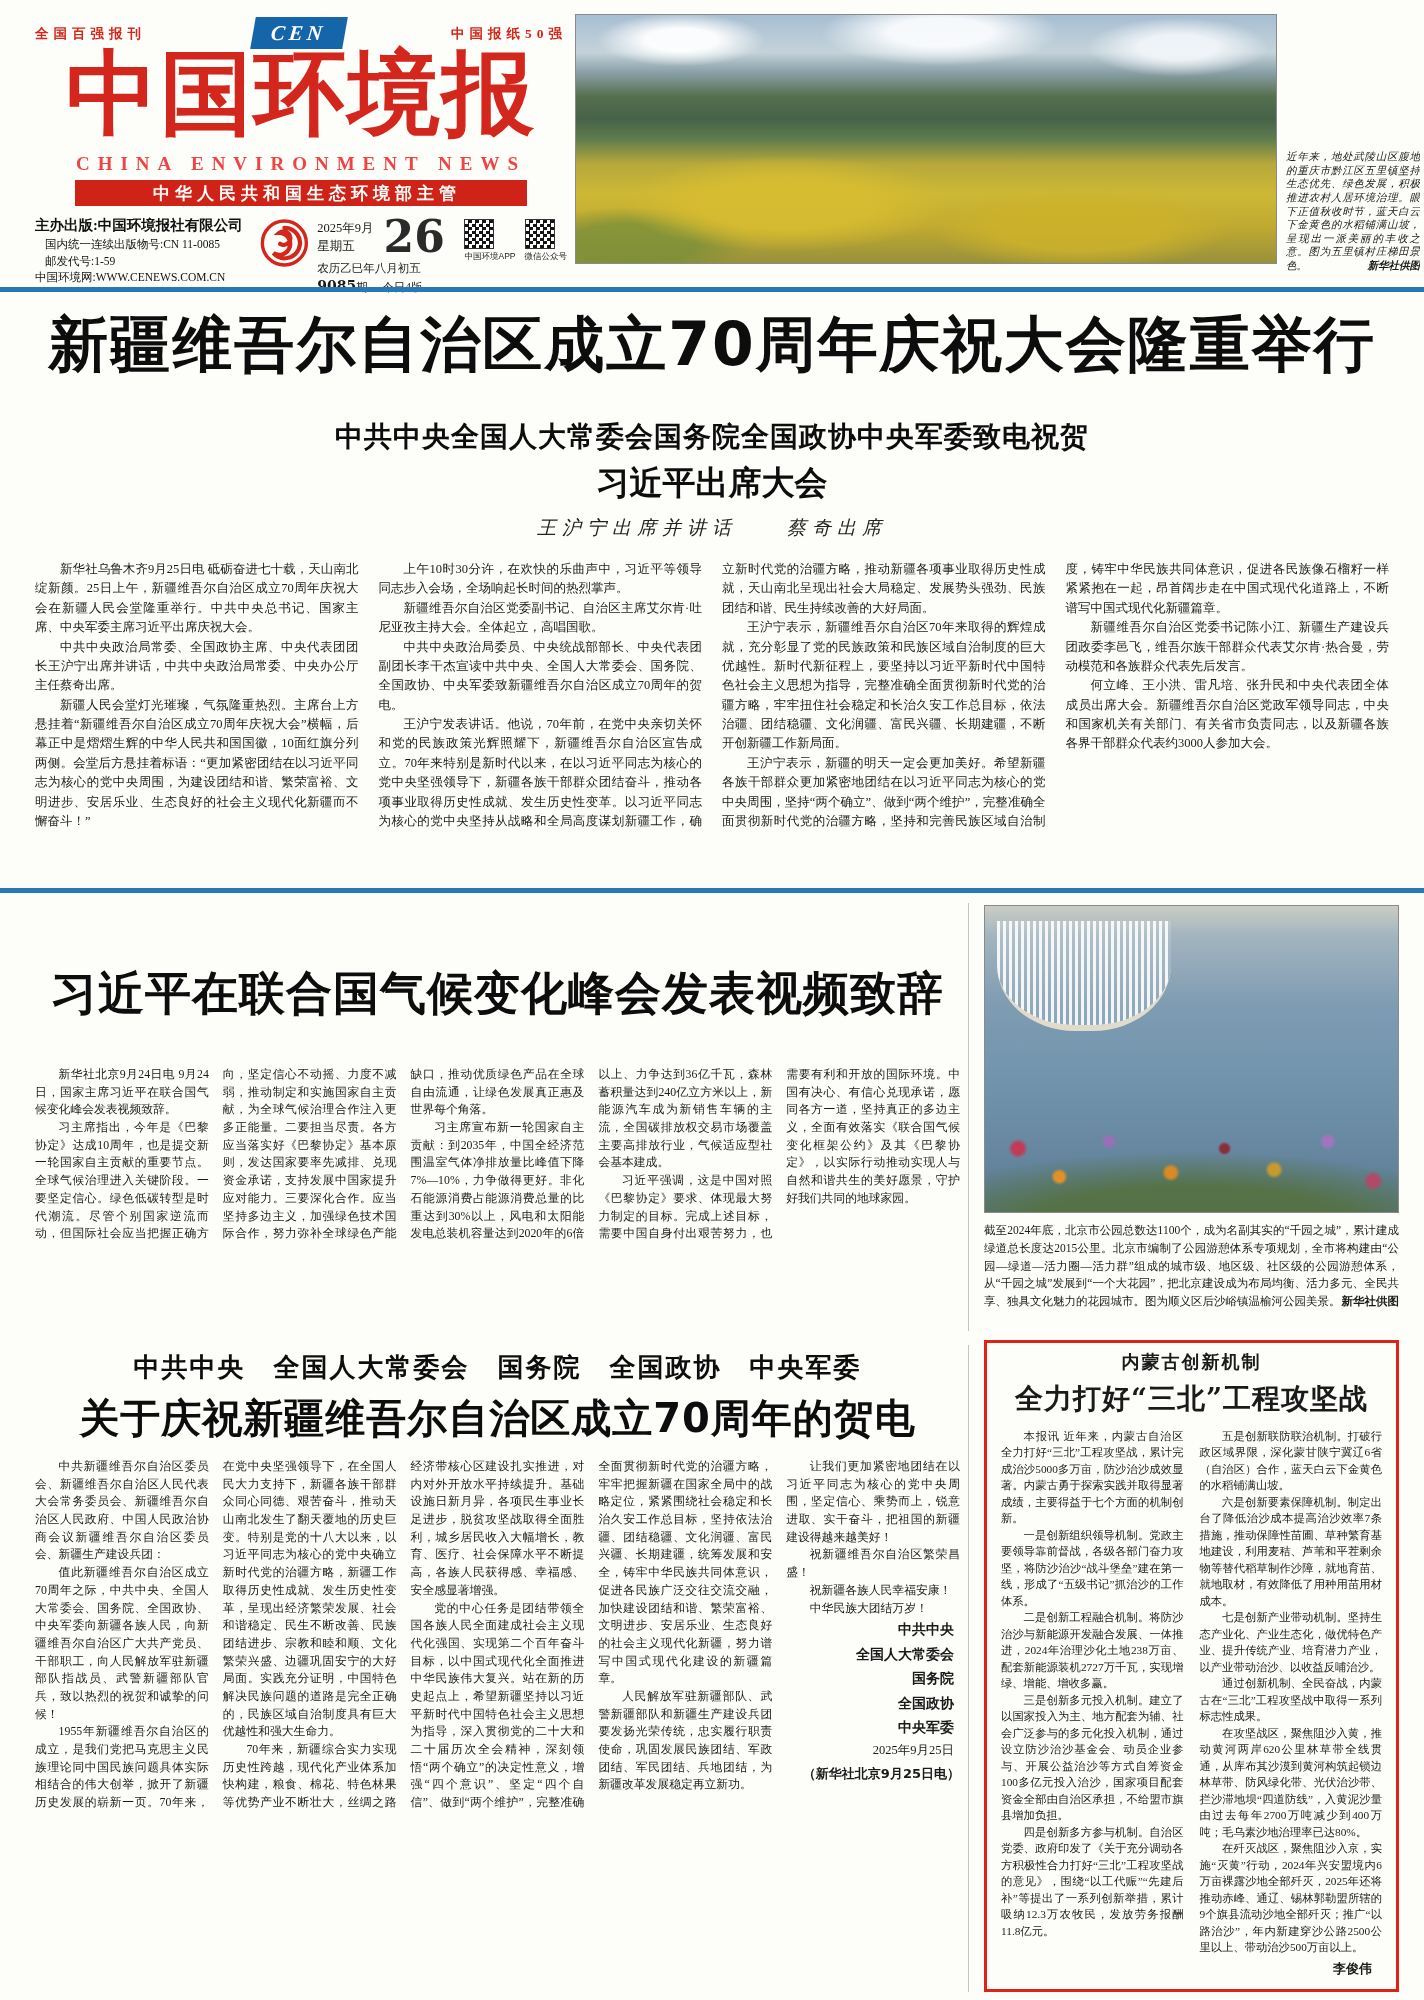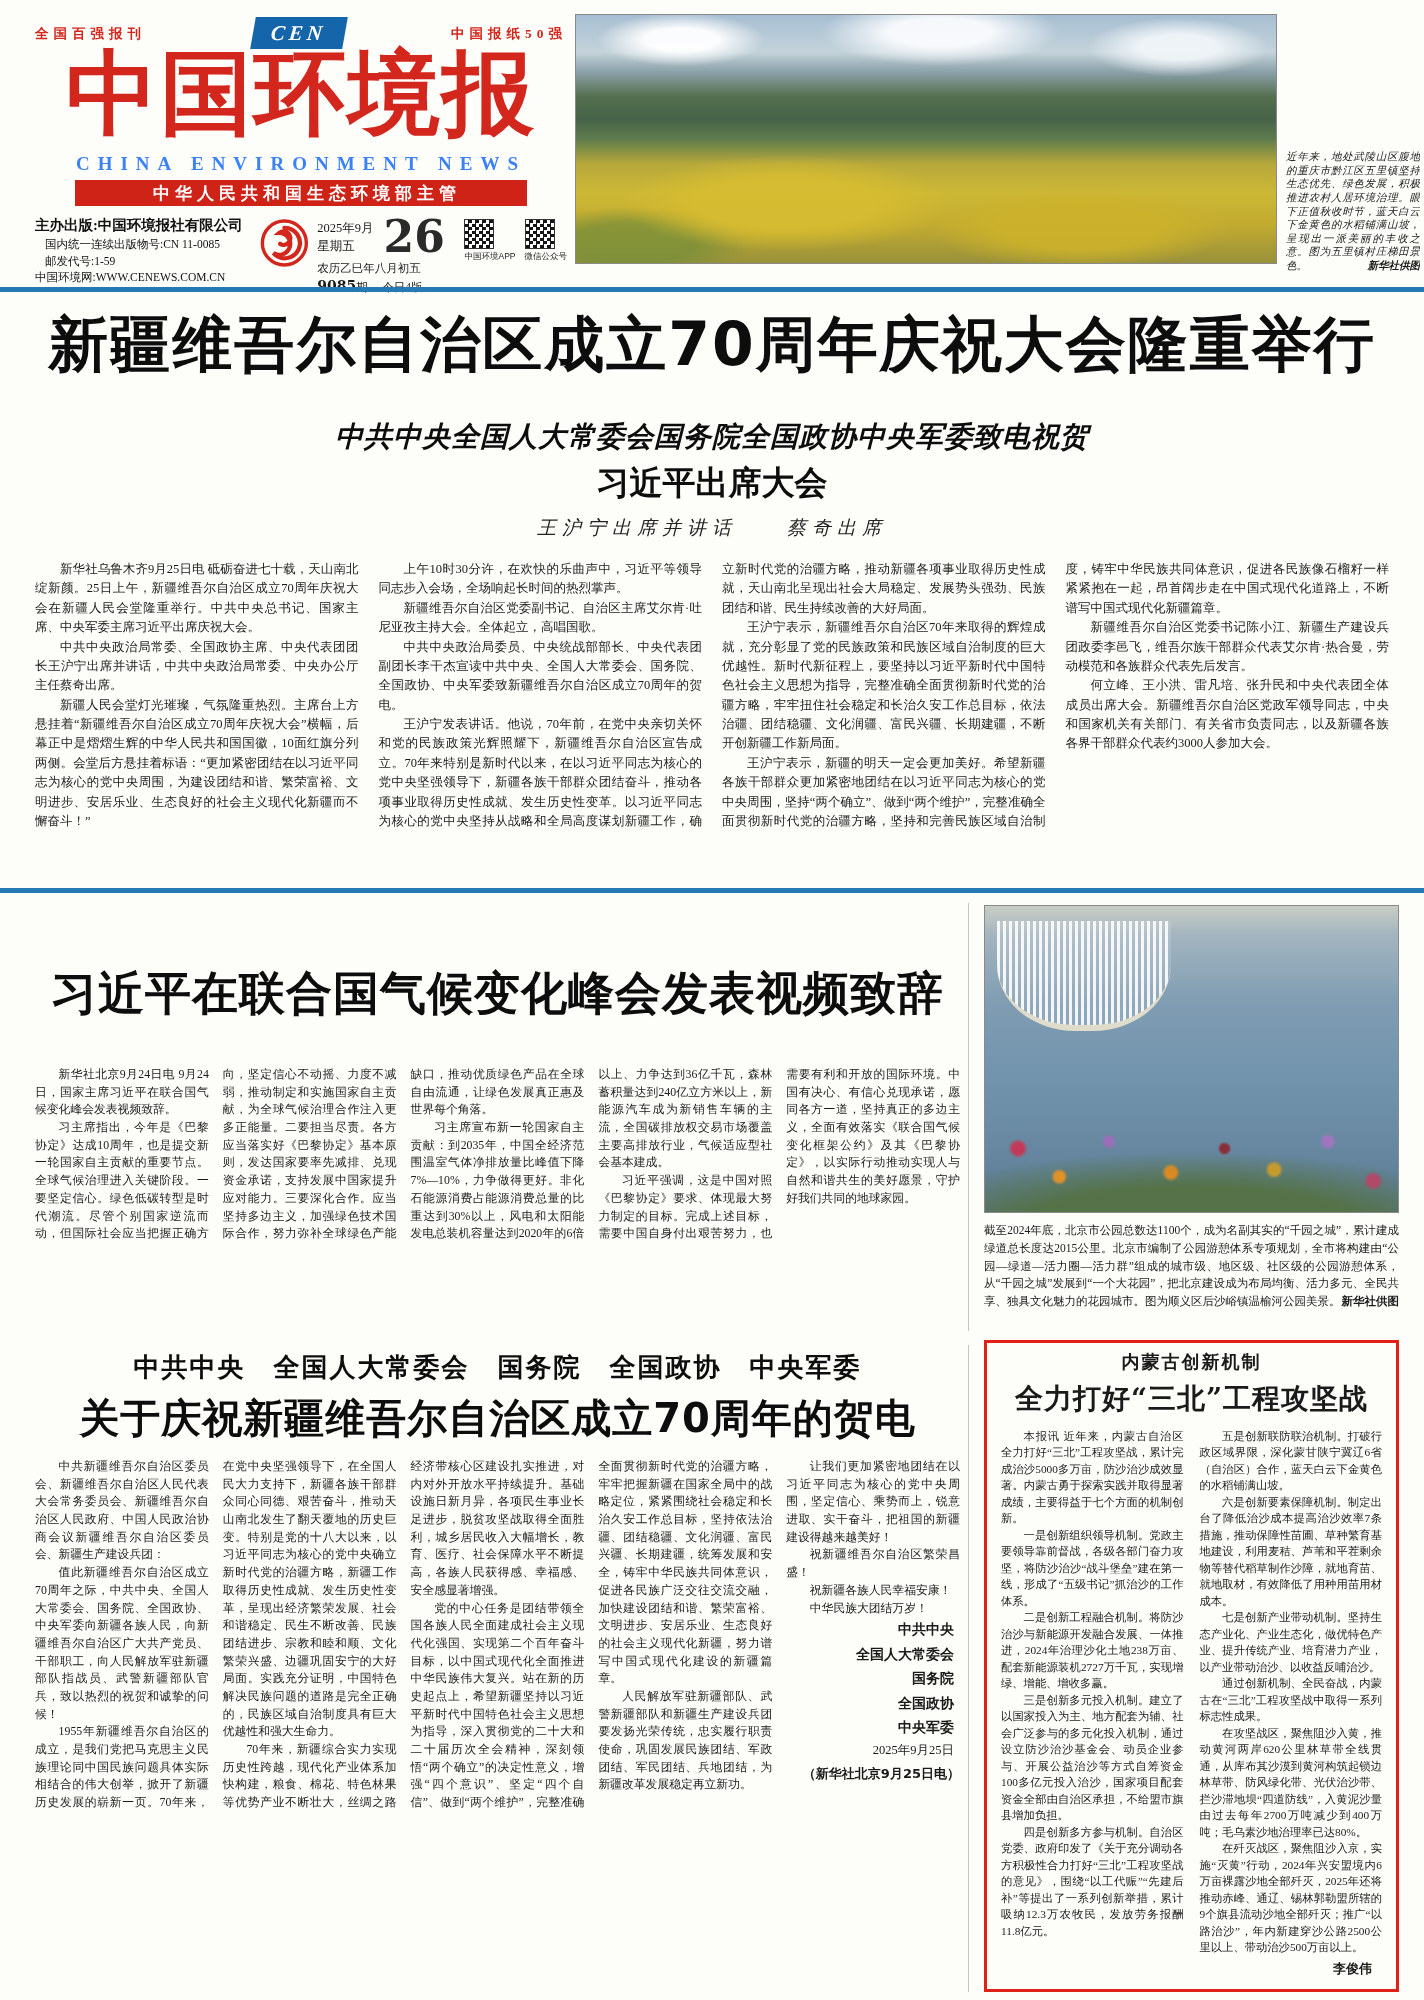--- a/index.html
+++ b/index.html
@@ -10,21 +10,21 @@
   
   .mh-left{position:absolute;left:35px;top:16px;width:532px;}
   .mh-badges{display:flex;justify-content:space-between;align-items:center;height:34px;}
   .mh-badge{color:#d3261c;font-size:13.5px;font-weight:700;letter-spacing:5px;border-top:1px solid transparent;}
   .cen-logo{width:92px;height:32px;background:#1565ab;transform:skewX(-10deg);
             display:flex;align-items:center;justify-content:center;}
   .cen-logo span{color:#fff;font-style:italic;font-weight:900;font-size:21px;letter-spacing:4px;
                  font-family:"Liberation Serif",serif;transform:skewX(4deg);}
   .mh-title{font-size:92px;font-weight:900;color:#d3261c;text-align:center;line-height:102px;
             letter-spacing:2px;font-family:Liberation Mono, monospace;}
-  .mh-en{color:#3b82f6;font-weight:700;font-size:19px;letter-spacing:8px;text-align:center;
+  .mh-en{color:#ef4444;font-weight:700;font-size:19px;letter-spacing:8px;text-align:center;
          font-family:"Liberation Serif",serif;margin-top:1px;}
   .mh-banner{width:452px;margin:5px auto 0;background:#cf2318;color:#fff;height:26px;line-height:26px;
              text-align:center;font-size:17px;font-weight:700;letter-spacing:5px;
              font-family:"DejaVu Sans","Liberation Sans",sans-serif;padding-left:12px;}
   .mh-info{display:flex;margin-top:9px;align-items:flex-start;}
   .mh-pub{width:238px;font-size:11.5px;line-height:1.45;color:#111;}
   .mh-pub .l1{font-size:14.5px;font-weight:700;}
   .mh-pub .ind{padding-left:10px;}
   .emblem{width:56px;height:56px;margin:0 8px;}
   .datebox{width:158px;font-size:11.5px;line-height:1.3;}
@@ -60,21 +60,21 @@
   .rule1{top:287px;} .rule2{top:888px;}
 
   
   .hl{position:absolute;text-align:center;font-family:"DejaVu Sans","Liberation Sans",sans-serif;
       font-weight:900;color:#0d0d0d;}
   .body-cols{position:absolute;text-align:justify;overflow:hidden;}
   .body-cols p{margin:0;text-indent:2em;}
 
   
   .a1-head{left:35px;top:305px;width:1354px;font-size:60px;letter-spacing:2px;line-height:1.3;}
-  .a1-sub1{left:35px;top:418px;width:1354px;font-size:28px;letter-spacing:1px;font-style:italic;}
+  .a1-sub1{left:35px;top:418px;width:1354px;font-size:28px;letter-spacing:1px;}
   .a1-sub2{left:35px;top:461px;width:1354px;font-size:33px;}
   .a1-byline{position:absolute;left:35px;top:515px;width:1354px;text-align:center;font-size:19px;
              letter-spacing:6px;color:#222;font-style:italic;}
   .a1-body{left:35px;top:560px;width:1354px;height:318px;column-count:4;column-gap:20px;
            font-size:12.5px;line-height:1.55;}
 
   
   .a2-head{left:35px;top:963px;width:925px;font-size:46px;letter-spacing:1px;}
   .a2-body{left:35px;top:1066px;width:925px;height:258px;column-count:5;column-gap:14px;
            font-size:11.8px;line-height:1.5;}

